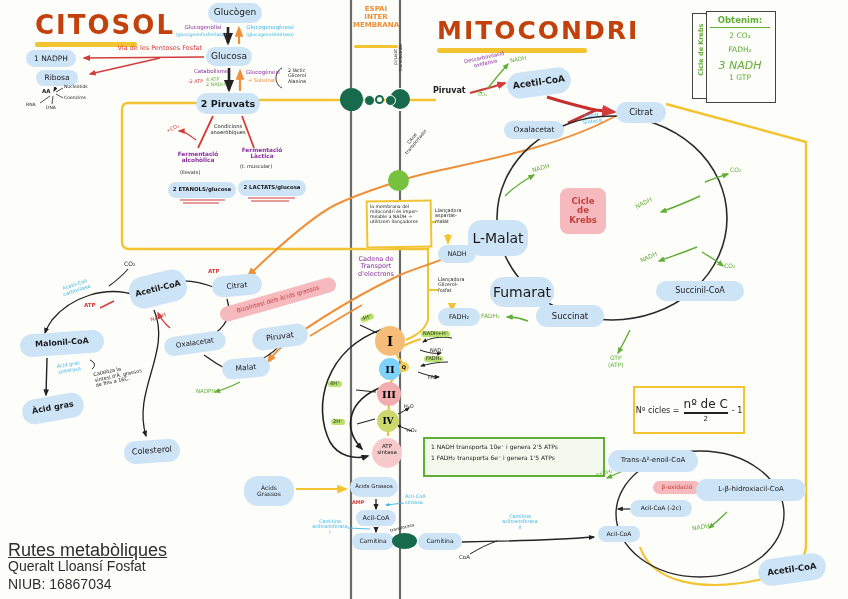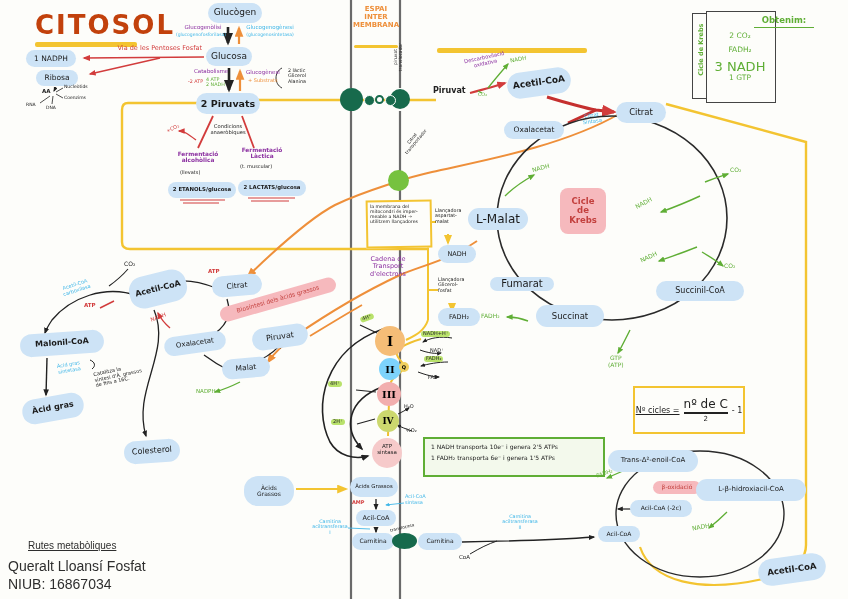--- a/index.html
+++ b/index.html
@@ -133,33 +133,34 @@
   <path d="M154,310 C172,352 132,390 146,436" stroke="#222" stroke-width="1.3" marker-end="url(#mB)" fill="none"></path>
   <path d="M90,360 C95,362 96,366 92,369" stroke="#222" stroke-width="1" fill="none"></path>
   <path d="M170,328 C163,322 160,317 158,313" stroke="#d23c3c" stroke-width="1.4" marker-end="url(#mR)" fill="none"></path>
   <path d="M218,278 C222,282 224,285 225,288" stroke="#d23c3c" stroke-width="1.4" fill="none"></path>
   <path d="M100,308 C106,305 110,303 114,301" stroke="#d23c3c" stroke-width="1.4" fill="none"></path>
   <path d="M240,382 C230,387 222,390 215,392" stroke="#5fae35" stroke-width="1.3" marker-end="url(#mG)" fill="none"></path>
 </svg>
 
 <div class="title" style="left:35px;top:10px;font-size:26px;">CITOSOL</div>
 <div class="bar" style="left:35px;top:42px;width:102px;height:5px;"></div>
+<div class="title" style="left:437px;top:16px;font-size:25px;">MITOCONDRI</div>
 <div class="bar" style="left:437px;top:48px;width:150px;height:5px;"></div>
 <div class="c ctr orange bold" style="left:352px;top:6px;width:48px;font-size:7px;">ESPAI
 INTER
 MEMBRANA</div>
 <div class="bar" style="left:354px;top:45px;width:44px;height:3px;"></div>
 
 <div class="c" style="left:692px;top:13px;width:14px;height:84px;border:1.5px solid #444;background:#fdfdfa;"></div>
 <div class="c green bold" style="left:674px;top:46px;width:56px;font-size:6.5px;transform:rotate(-90deg);text-align:center;">Cicle de Krebs</div>
 <div class="c" style="left:706px;top:11px;width:68px;height:90px;border:1.5px solid #444;background:#fdfdfa;"></div>
-<div class="c green bold" style="left:710px;top:16px;width:60px;font-size:8.5px;text-align:center;border-bottom:1.5px solid #5fae35;padding-bottom:1px;margin-left:44px;">Obtenim:</div>
+<div class="c green bold" style="left:710px;top:16px;width:60px;font-size:8.5px;text-align:center;border-bottom:1.5px solid #5fae35;padding-bottom:1px;">Obtenim:</div>
 <div class="c green" style="left:710px;top:32px;width:60px;font-size:7.5px;text-align:center;">2 CO₂</div>
 <div class="c green" style="left:710px;top:46px;width:60px;font-size:7.5px;text-align:center;">FADH₂</div>
-<div class="c green" style="left:710px;top:60px;width:60px;font-size:13px;text-align:center;">3 NADH</div>
+<div class="c green" style="left:710px;top:60px;width:60px;font-size:11px;text-align:center;font-style:italic;">3 NADH</div>
 <div class="c green" style="left:710px;top:74px;width:60px;font-size:7.5px;text-align:center;">1 GTP</div>
 
 <div class="bub" style="left:208px;top:3px;width:54px;height:20px;font-size:9px;">Glucògen</div>
 <div class="c purple" style="left:178px;top:24px;width:50px;font-size:5.5px;text-align:center;">Glucogenòlisi</div>
 <div class="c cyan" style="left:172px;top:32px;width:58px;font-size:4.5px;text-align:center;">(glucogenofosforilasa)</div>
 <div class="c cyan" style="left:243px;top:24px;width:54px;font-size:5.5px;text-align:center;">Glucogenogènesi</div>
 <div class="c cyan" style="left:240px;top:32px;width:60px;font-size:4.5px;text-align:center;">(glucogenosintetasa)</div>
 <div class="bub" style="left:206px;top:47px;width:46px;height:19px;font-size:9px;">Glucosa</div>
 <div class="c red" style="left:92px;top:45px;width:110px;font-size:6.5px;text-align:right;">Via de les Pentoses Fosfat</div>
 <div class="bub" style="left:26px;top:50px;width:50px;height:17px;font-size:7.5px;">1 NADPH</div>
@@ -203,22 +204,22 @@
 <div class="c purple" style="left:455px;top:55px;width:60px;font-size:5.2px;transform:rotate(-12deg);text-align:center;">Descarboxilació
 oxidativa</div>
 <div class="c green" style="left:510px;top:56px;font-size:5.5px;transform:rotate(-10deg);">NADH</div>
 <div class="c green" style="left:478px;top:92px;font-size:4.8px;">CO₂</div>
 <div class="bub bold" style="left:507px;top:70px;width:64px;height:26px;font-size:9px;transform:rotate(-8deg);">Acetil-CoA</div>
 <div class="c cyan" style="left:572px;top:113px;width:40px;font-size:5.2px;transform:rotate(-8deg);text-align:center;">Citrat
 Sintasa</div>
 
 <div class="bub" style="left:616px;top:102px;width:50px;height:21px;font-size:8.5px;">Citrat</div>
 <div class="bub" style="left:504px;top:121px;width:60px;height:18px;font-size:7.5px;">Oxalacetat</div>
-<div class="bub" style="left:468px;top:208px;width:60px;height:22px;font-size:12px;">L-Malat</div>
-<div class="bub" style="left:490px;top:277px;width:64px;height:14px;font-size:10px;">Fumarat</div>
+<div class="bub" style="left:468px;top:220px;width:60px;height:36px;font-size:14px;">L-Malat</div>
+<div class="bub" style="left:490px;top:277px;width:64px;height:30px;font-size:14px;">Fumarat</div>
 <div class="bub" style="left:536px;top:305px;width:68px;height:22px;font-size:8.5px;">Succinat</div>
 <div class="bub" style="left:656px;top:281px;width:88px;height:20px;font-size:8px;">Succinil-CoA</div>
 <div class="c pinkpill ctr bold" style="left:560px;top:188px;width:46px;height:46px;font-size:8.5px;">Cicle
 de
 Krebs</div>
 <div class="c green" style="left:532px;top:165px;font-size:6px;transform:rotate(-15deg);">NADH</div>
 <div class="c green" style="left:730px;top:167px;font-size:6px;">CO₂</div>
 <div class="c green" style="left:635px;top:200px;font-size:6px;transform:rotate(-28deg);">NADH</div>
 <div class="c green" style="left:640px;top:254px;font-size:6px;transform:rotate(-25deg);">NADH</div>
 <div class="c green" style="left:724px;top:263px;font-size:6px;">CO₂</div>
@@ -228,21 +229,21 @@
 
 <div class="circle" style="left:388px;top:170px;width:21px;height:21px;background:#76c23f;"></div>
 <div class="c" style="left:388px;top:135px;width:52px;font-size:4.5px;transform:rotate(-50deg);text-align:center;">Citrat
 transportador</div>
 <div class="note-box" style="left:366px;top:200px;width:62px;height:44px;transform:rotate(-1deg);"></div>
 <div class="c" style="left:370px;top:204px;width:56px;font-size:4.6px;">la membrana del
 mitocondri és imper-
 meable a NADH →
 utilitzem llançadores</div>
 
-<div class="c purple" style="left:352px;top:256px;width:48px;font-size:6.5px;text-align:center;margin-left:12px;">Cadena de
+<div class="c purple" style="left:352px;top:256px;width:48px;font-size:6.5px;text-align:center;">Cadena de
 Transport
 d'electrons</div>
 <div class="c" style="left:435px;top:208px;width:42px;font-size:4.8px;">Llançadora
 aspartat-
 malat</div>
 <div class="bub" style="left:438px;top:245px;width:38px;height:18px;font-size:6.5px;">NADH</div>
 <div class="c" style="left:438px;top:277px;width:42px;font-size:4.8px;">Llançadora
 Glicerol-
 fosfat</div>
 <div class="bub" style="left:438px;top:308px;width:42px;height:18px;font-size:6.5px;">FADH₂</div>
@@ -262,21 +263,21 @@
 <div class="c pill" style="left:328px;top:381px;font-size:5px;">4H⁺</div>
 <div class="c pill" style="left:331px;top:419px;font-size:5px;">2H⁺</div>
 <div class="c" style="left:404px;top:404px;font-size:5px;">H₂O</div>
 <div class="c" style="left:406px;top:428px;font-size:5px;">½O₂</div>
 <div class="green-box" style="left:423px;top:437px;width:182px;height:40px;">
   <div style="font-size:6px;color:#222;">1 NADH transporta 10e⁻ i genera 2'5 ATPs</div>
   <div style="font-size:6px;color:#222;margin-top:4px;">1 FADH₂ transporta 6e⁻ i genera 1'5 ATPs</div>
 </div>
 
 <div class="note-box ctr" style="left:633px;top:386px;width:108px;height:44px;border-width:2.5px;">
-  <span style="font-size:8px;color:#222;text-decoration:underline;">Nº cicles =</span>
+  <span style="font-size:8px;color:#222;">Nº cicles =</span>
   <span class="frac">
     <span style="font-size:12px;color:#222;">nº de C</span>
     <span class="fbar"></span>
     <span style="font-size:7px;color:#222;">2</span>
   </span>
   <span style="font-size:8px;color:#222;">- 1</span>
 </div>
 
 <div class="c" style="left:124px;top:261px;font-size:6px;">CO₂</div>
 <div class="bub bold" style="left:129px;top:273px;width:58px;height:32px;font-size:8px;transform:rotate(-14deg);">Acetil-CoA</div>
@@ -321,17 +322,17 @@
 
 <div class="bub" style="left:608px;top:450px;width:90px;height:22px;font-size:7px;">Trans-Δ²-enoil-CoA</div>
 <div class="c green" style="left:596px;top:470px;font-size:5.5px;transform:rotate(-20deg);">FADH₂</div>
 <div class="c pinkpill ctr" style="left:653px;top:481px;width:48px;height:13px;font-size:6px;">β-oxidació</div>
 <div class="bub" style="left:696px;top:479px;width:110px;height:22px;font-size:7px;">L-β-hidroxiacil-CoA</div>
 <div class="bub" style="left:630px;top:500px;width:62px;height:17px;font-size:6px;">Acil-CoA (-2c)</div>
 <div class="bub" style="left:598px;top:526px;width:42px;height:16px;font-size:6px;">Acil-CoA</div>
 <div class="c green" style="left:692px;top:524px;font-size:6px;transform:rotate(-10deg);">NADH</div>
 <div class="bub bold" style="left:758px;top:556px;width:68px;height:27px;font-size:8.5px;transform:rotate(-8deg);">Acetil-CoA</div>
 
-<div class="c typed" style="left:8px;top:540px;font-size:10px;text-decoration:underline;margin-left:20px;">Rutes metabòliques</div>
+<div class="c typed" style="left:8px;top:540px;font-size:18px;text-decoration:underline;">Rutes metabòliques</div>
 <div class="c typed" style="left:8px;top:559px;font-size:14px;">Queralt Lloansí Fosfat</div>
 <div class="c typed" style="left:8px;top:577px;font-size:14px;">NIUB: 16867034</div>
 
 </div>
 
 </body></html>

